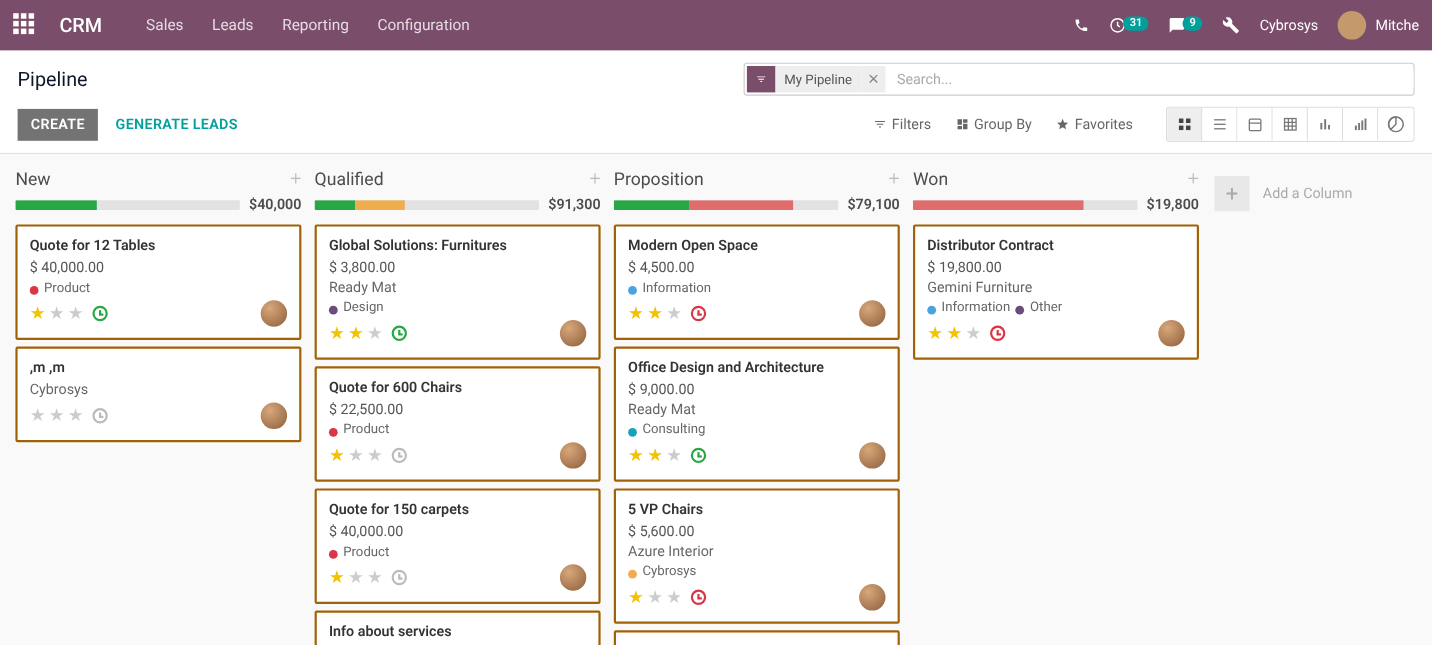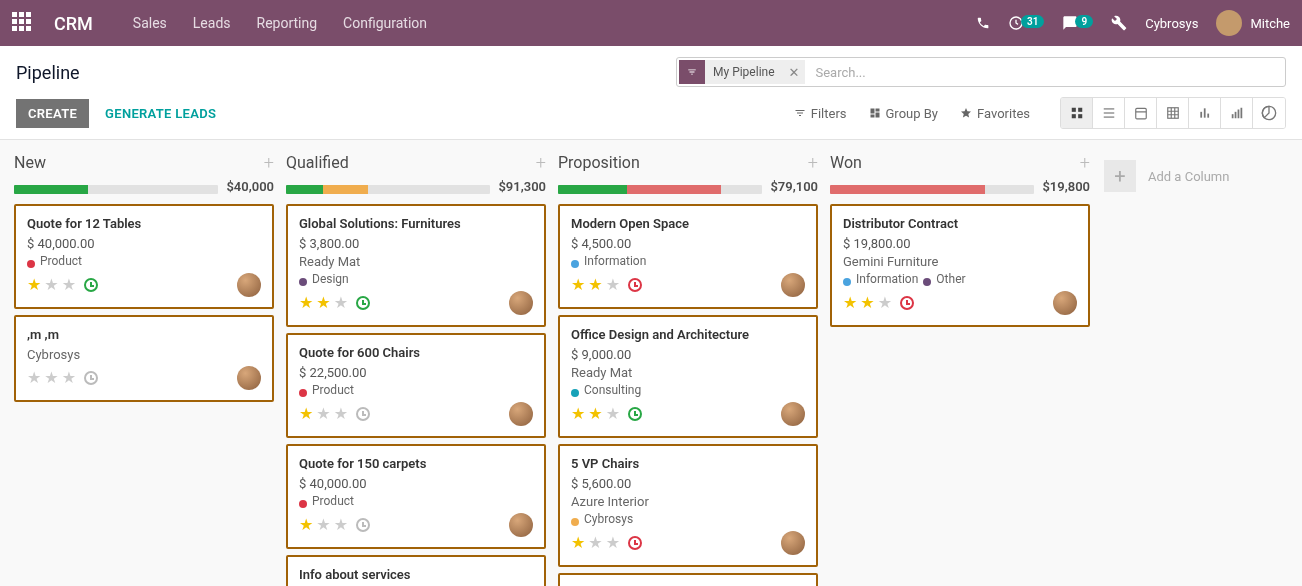--- a/index.html
+++ b/index.html
@@ -31,21 +31,21 @@
 .filter-item{cursor:pointer;display:flex;align-items:center;gap:5px}
 .view-switch{display:flex;border:1px solid #ddd;border-radius:3px;overflow:hidden}
 .view-btn{width:32px;height:30px;display:flex;align-items:center;justify-content:center;cursor:pointer;color:#777;border-right:1px solid #ddd;background:#fff}
 .view-btn:last-child{border-right:none}
 .view-btn.active{background:#eee;color:#444}
 .board{display:flex;padding:12px 8px;gap:0;align-items:flex-start;overflow-x:auto}
 .col{width:272px;flex-shrink:0;padding:0 6px}
 .col-head{display:flex;align-items:center;margin-bottom:6px}
 .col-title{font-size:16px;color:#4c4c4c;font-weight:400}
 .col-plus{margin-left:auto;color:#bbb;font-size:18px;cursor:pointer;font-weight:300}
-.col-bar-row{display:flex;align-items:flex-end;margin-bottom:10px;gap:8px}
+.col-bar-row{display:flex;align-items:center;margin-bottom:10px;gap:8px}
 .col-bar{flex:1;height:9px;background:#e2e2e2;display:flex;border-radius:1px;overflow:hidden}
 .seg{height:100%}
 .col-total{font-size:13px;font-weight:600;color:#4c4c4c}
 .card{background:#fff;border:2px solid #a16207;border-radius:2px;padding:10px 11px;margin-bottom:6px}
 .card-title{font-weight:600;font-size:13px;color:#333;margin-bottom:5px}
 .card-amount{font-size:13px;color:#555;margin-bottom:3px}
 .card-sub{font-size:13px;color:#666;margin-bottom:3px}
 .tag-row{display:flex;align-items:flex-end;gap:5px;font-size:12px;color:#666;margin-bottom:5px;flex-wrap:wrap}
 .dot{width:8px;height:8px;border-radius:50%;display:inline-block}
 .card-foot{display:flex;align-items:center;margin-top:4px}

